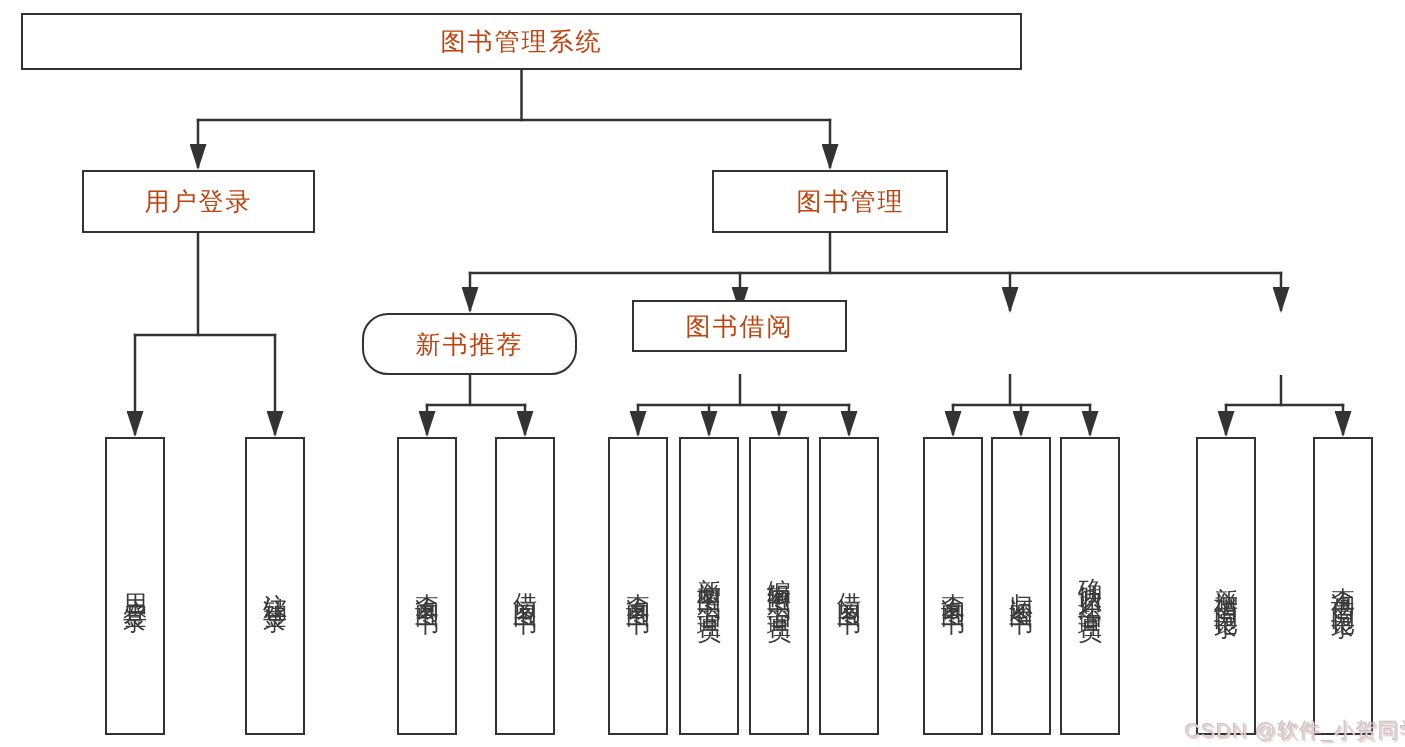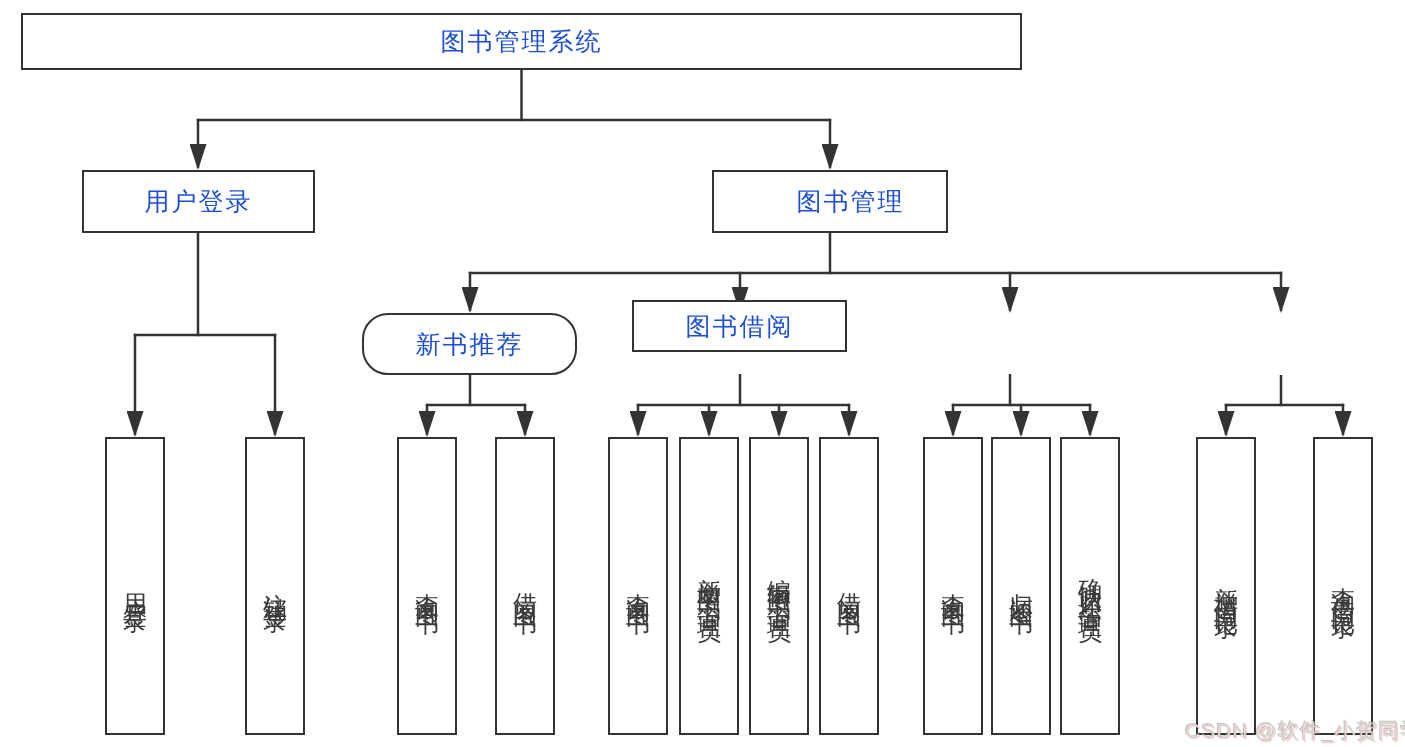--- a/index.html
+++ b/index.html
@@ -24,21 +24,21 @@
     pointer-events: none;
   }
   .node {
     position: absolute;
     box-sizing: border-box;
     border: 2.5px solid #333333;
     background: #ffffff;
     display: flex;
     align-items: center;
     justify-content: center;
-    color: #1d4ed8;
+    color: #c2410c;
     font-size: 25px;
     letter-spacing: 2px;
     white-space: nowrap;
   }
   .vnode {
     position: absolute;
     box-sizing: border-box;
     border: 2.5px solid #333333;
     background: #ffffff;
     display: flex;

